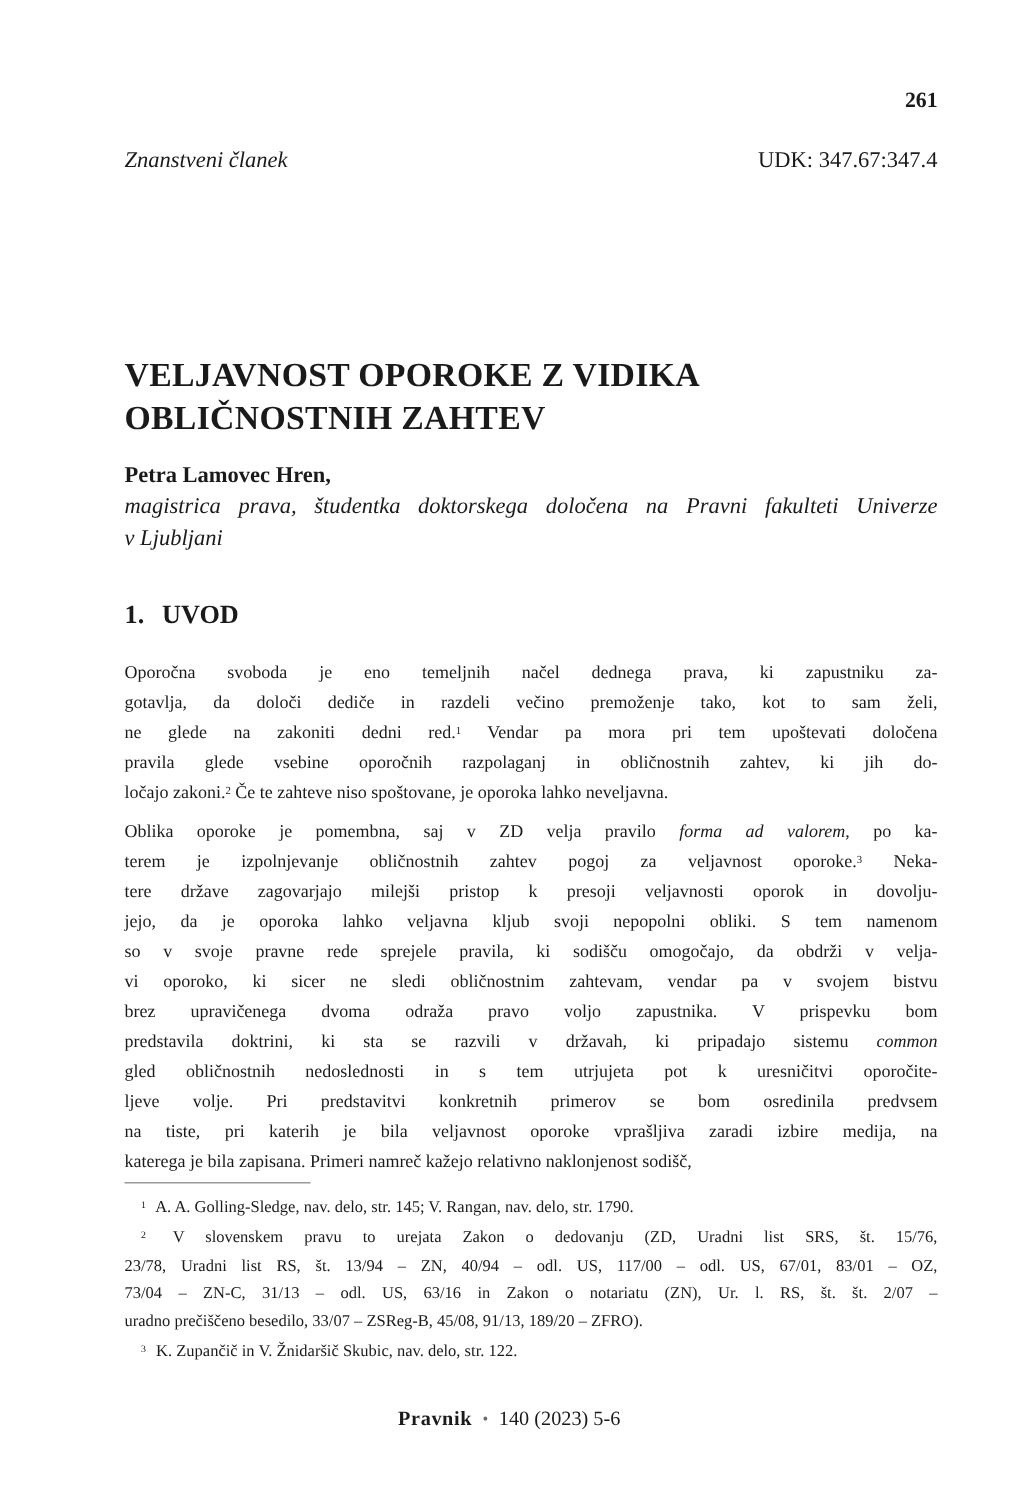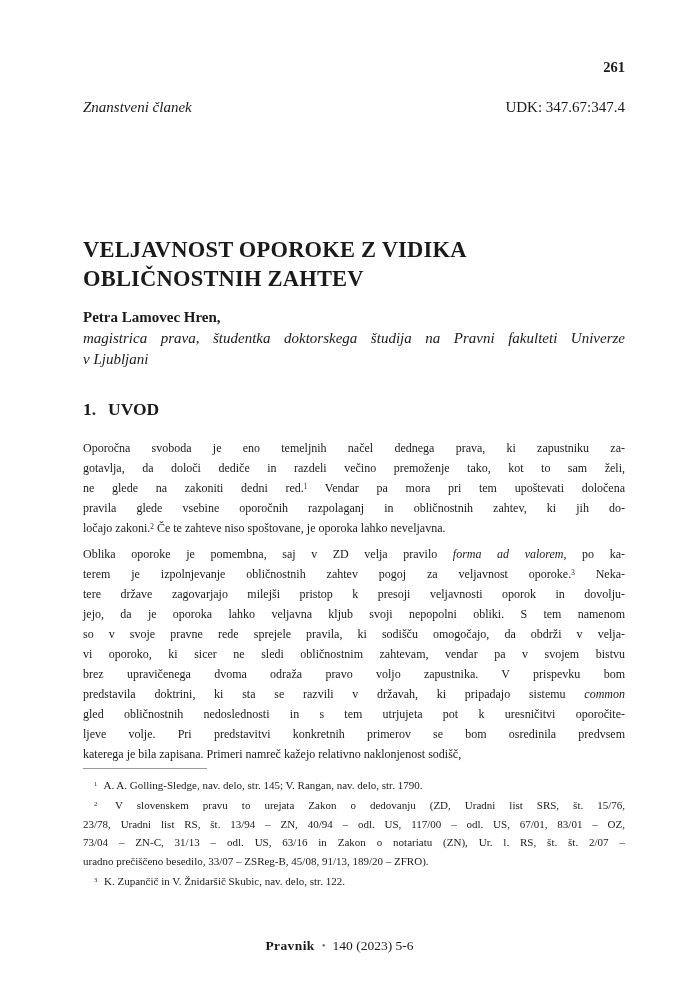--- a/index.html
+++ b/index.html
@@ -113,21 +113,21 @@
     <span class="udk">UDK: 347.67:347.4</span>
   </div>
 
   <h1 class="title">
     <div class="title-line">VELJAVNOST OPOROKE Z VIDIKA</div>
     <div class="title-line">OBLIČNOSTNIH ZAHTEV</div>
   </h1>
 
   <div class="author-block">
     <div class="author-name">Petra Lamovec Hren,</div>
-    <div class="author-bio line">magistrica prava, študentka doktorskega študija na Pravni fakulteti Univerze</div>
+    <div class="author-bio line">magistrica prava, študentka doktorskega določena na Pravni fakulteti Univerze</div>
     <div class="author-bio line last">v Ljubljani</div>
   </div>
 
   <h2 class="section-heading">
     <span class="section-number">1.</span><span class="section-title">UVOD</span>
   </h2>
 
   <div class="body-text" id="body-text">
       <div class="para">
         <div class="line">Oporočna svoboda je eno temeljnih načel dednega prava, ki zapustniku za-</div>
@@ -140,20 +140,21 @@
         <div class="line">Oblika oporoke je pomembna, saj v ZD velja pravilo <i>forma ad valorem</i>, po ka-</div>
         <div class="line">terem je izpolnjevanje obličnostnih zahtev pogoj za veljavnost oporoke.<sup>3</sup> Neka-</div>
         <div class="line">tere države zagovarjajo milejši pristop k presoji veljavnosti oporok in dovolju-</div>
         <div class="line">jejo, da je oporoka lahko veljavna kljub svoji nepopolni obliki. S tem namenom</div>
         <div class="line">so v svoje pravne rede sprejele pravila, ki sodišču omogočajo, da obdrži v velja-</div>
         <div class="line">vi oporoko, ki sicer ne sledi obličnostnim zahtevam, vendar pa v svojem bistvu</div>
         <div class="line">brez upravičenega dvoma odraža pravo voljo zapustnika. V prispevku bom</div>
         <div class="line">predstavila doktrini, ki sta se razvili v državah, ki pripadajo sistemu <i>common</i></div>
         <div class="line">gled obličnostnih nedoslednosti in s tem utrjujeta pot k uresničitvi oporočite-</div>
         <div class="line">ljeve volje. Pri predstavitvi konkretnih primerov se bom osredinila predvsem</div>
+        <div class="line">na tiste, pri katerih je bila veljavnost oporoke vprašljiva zaradi izbire medija, na</div>
         <div class="line last">katerega je bila zapisana. Primeri namreč kažejo relativno naklonjenost sodišč,</div>
       </div>
     </div>
 
   <div class="footnotes">
     <div class="fn-separator"></div>
     <div id="footnote-list">
         <div class="footnote">
           <div class="line fn-first last"><sup>1</sup> A. A. Golling-Sledge, nav. delo, str. 145; V. Rangan, nav. delo, str. 1790.</div>
         </div>

